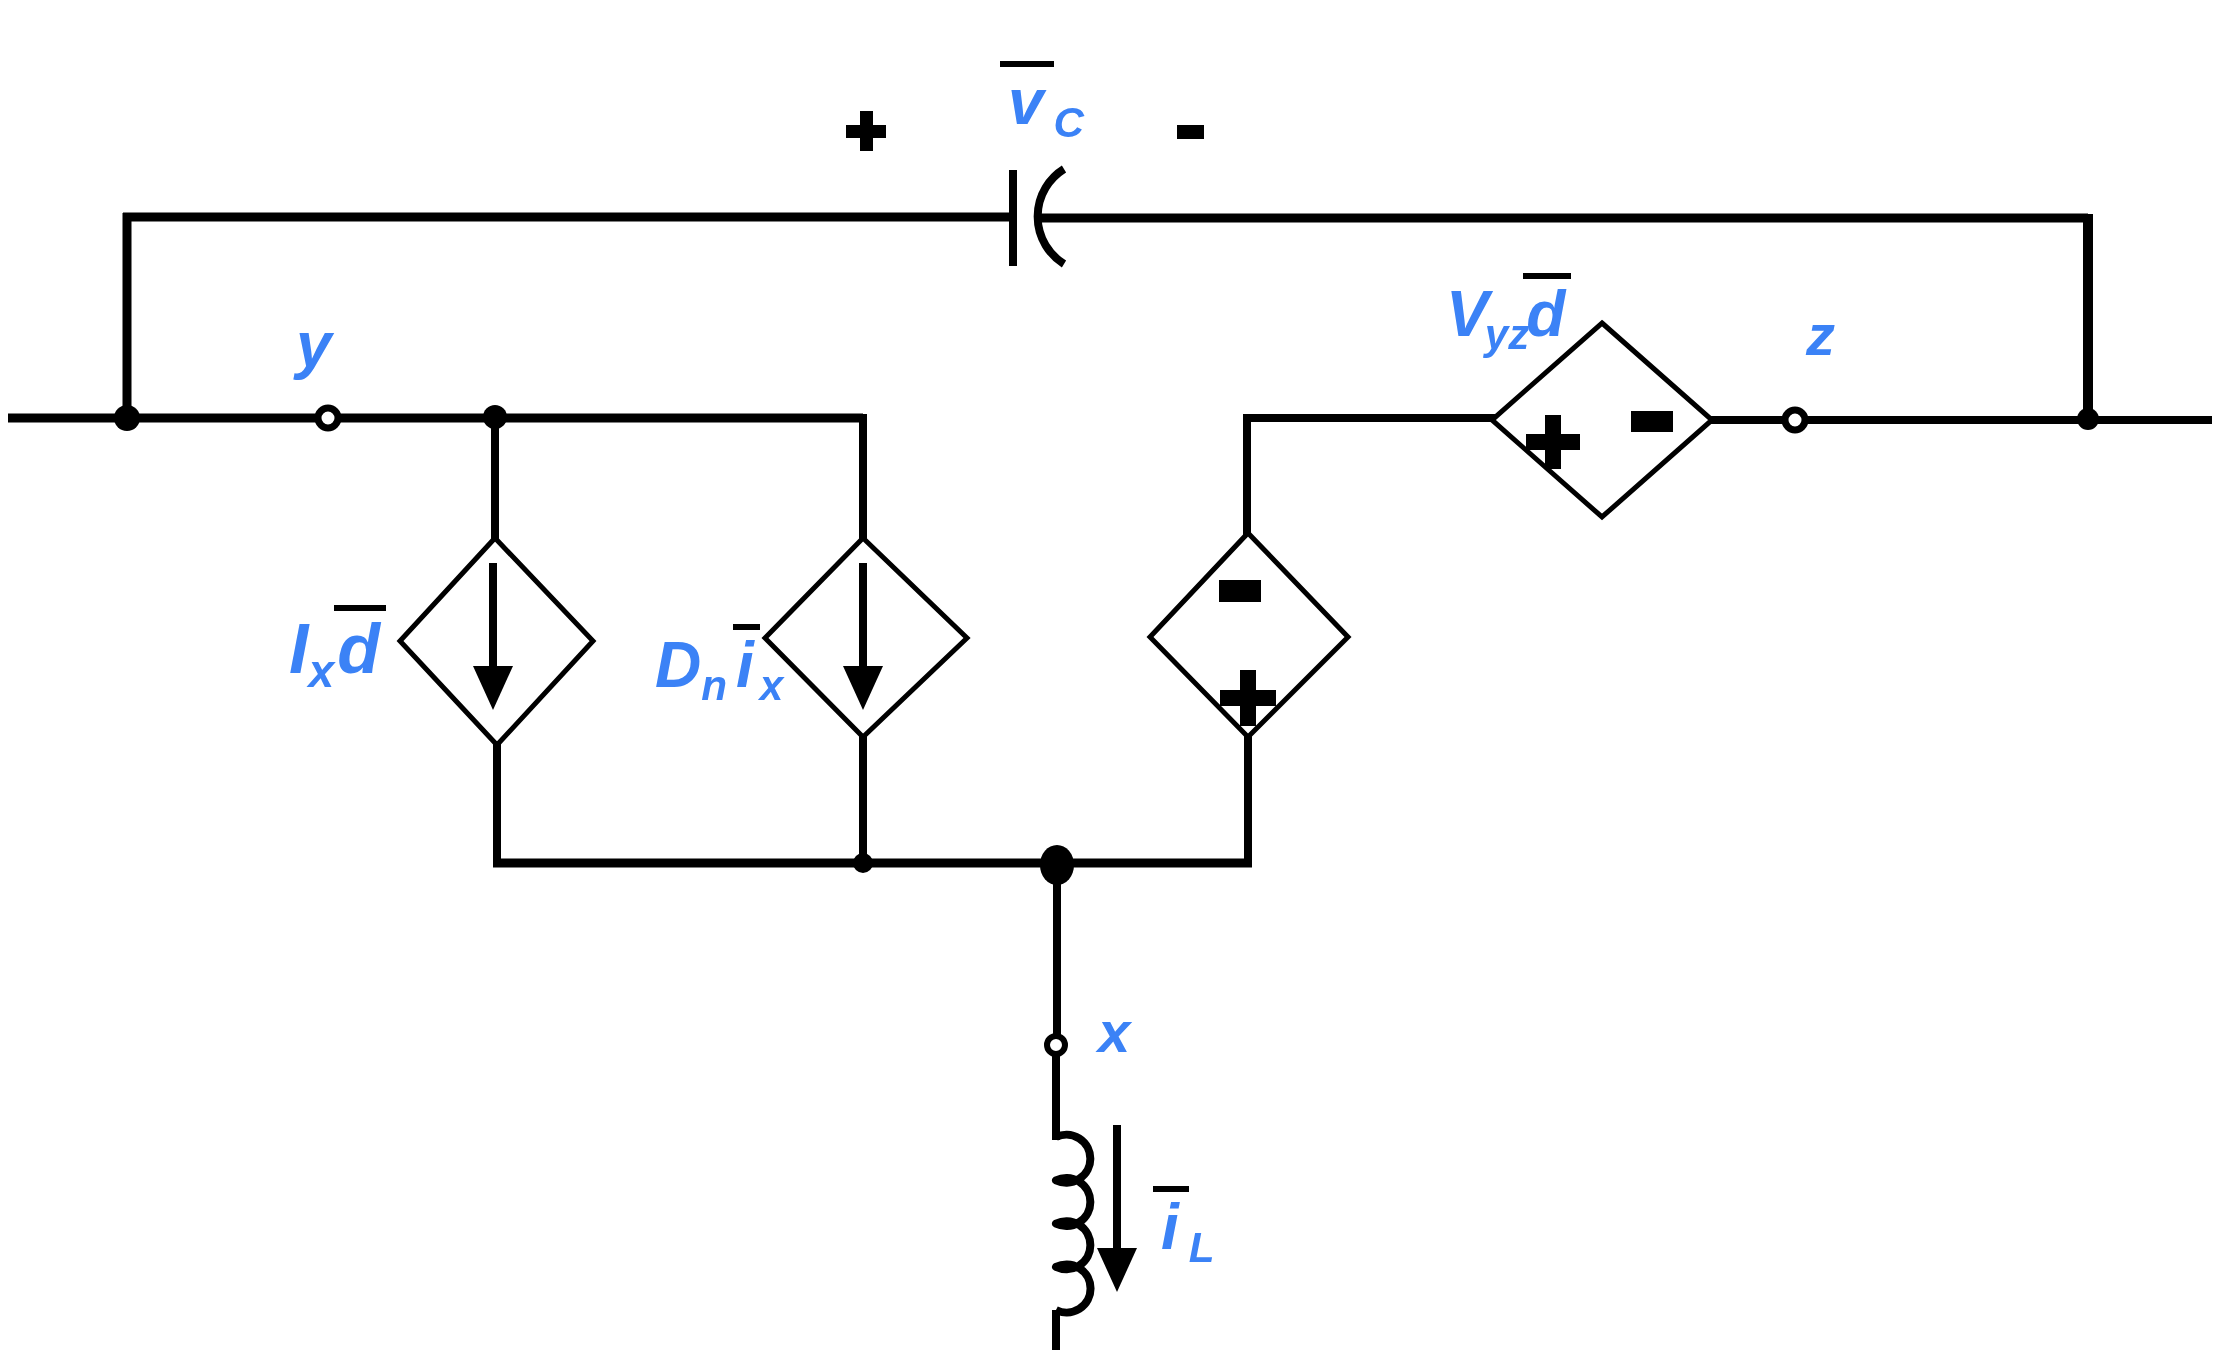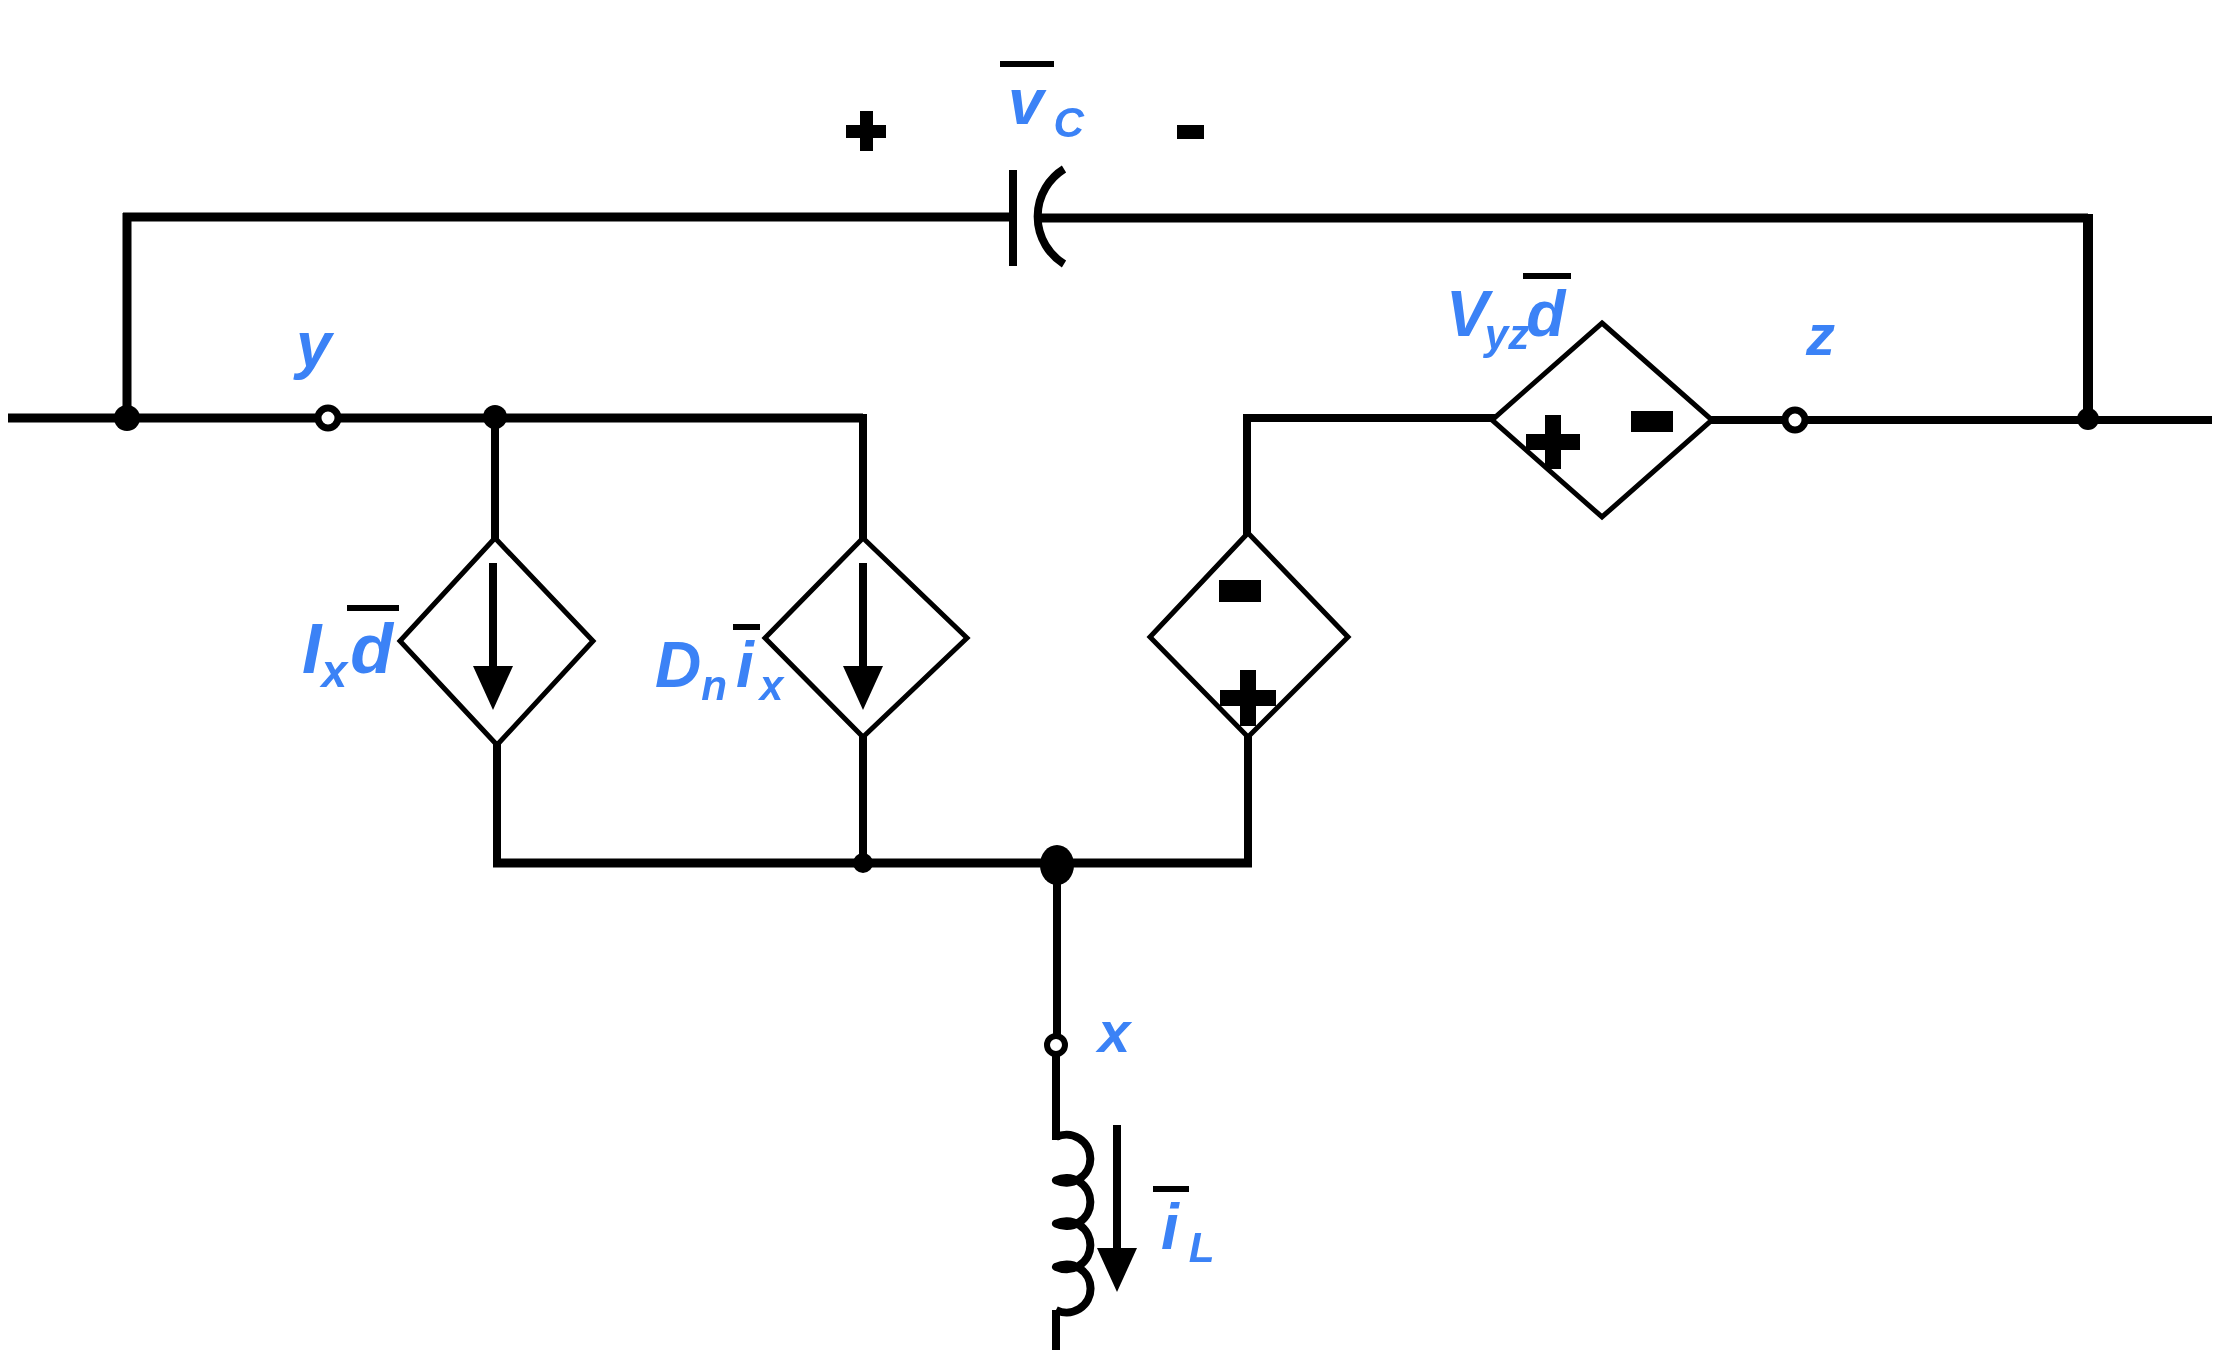--- a/index.html
+++ b/index.html
@@ -113,21 +113,21 @@
   </div>
 
   <div class="lbl" style="left:1806px;top:306px;font-size:58px;">
     <span>z</span>
   </div>
 
   <div class="lbl" style="left:1098px;top:1003px;font-size:58px;">
     <span>x</span>
   </div>
 
-  <div class="lbl" style="left:302px;top:605px;font-size:70px;">
+  <div class="lbl" style="left:289px;top:605px;font-size:70px;">
     <span>I</span><span class="sub">x</span><span class="ov">d</span>
   </div>
 
   <div class="lbl" style="left:655px;top:624px;">
     <span>D</span><span class="sub">n</span><span class="ov" style="margin-left:6px;">i</span><span class="sub">x</span>
   </div>
 
 
   <div class="lbl" style="left:1446px;top:273px;">
     <span>V</span><span class="sub" style="margin-left:-4px;">yz</span><span class="ov" style="margin-left:-6px;">d</span>

